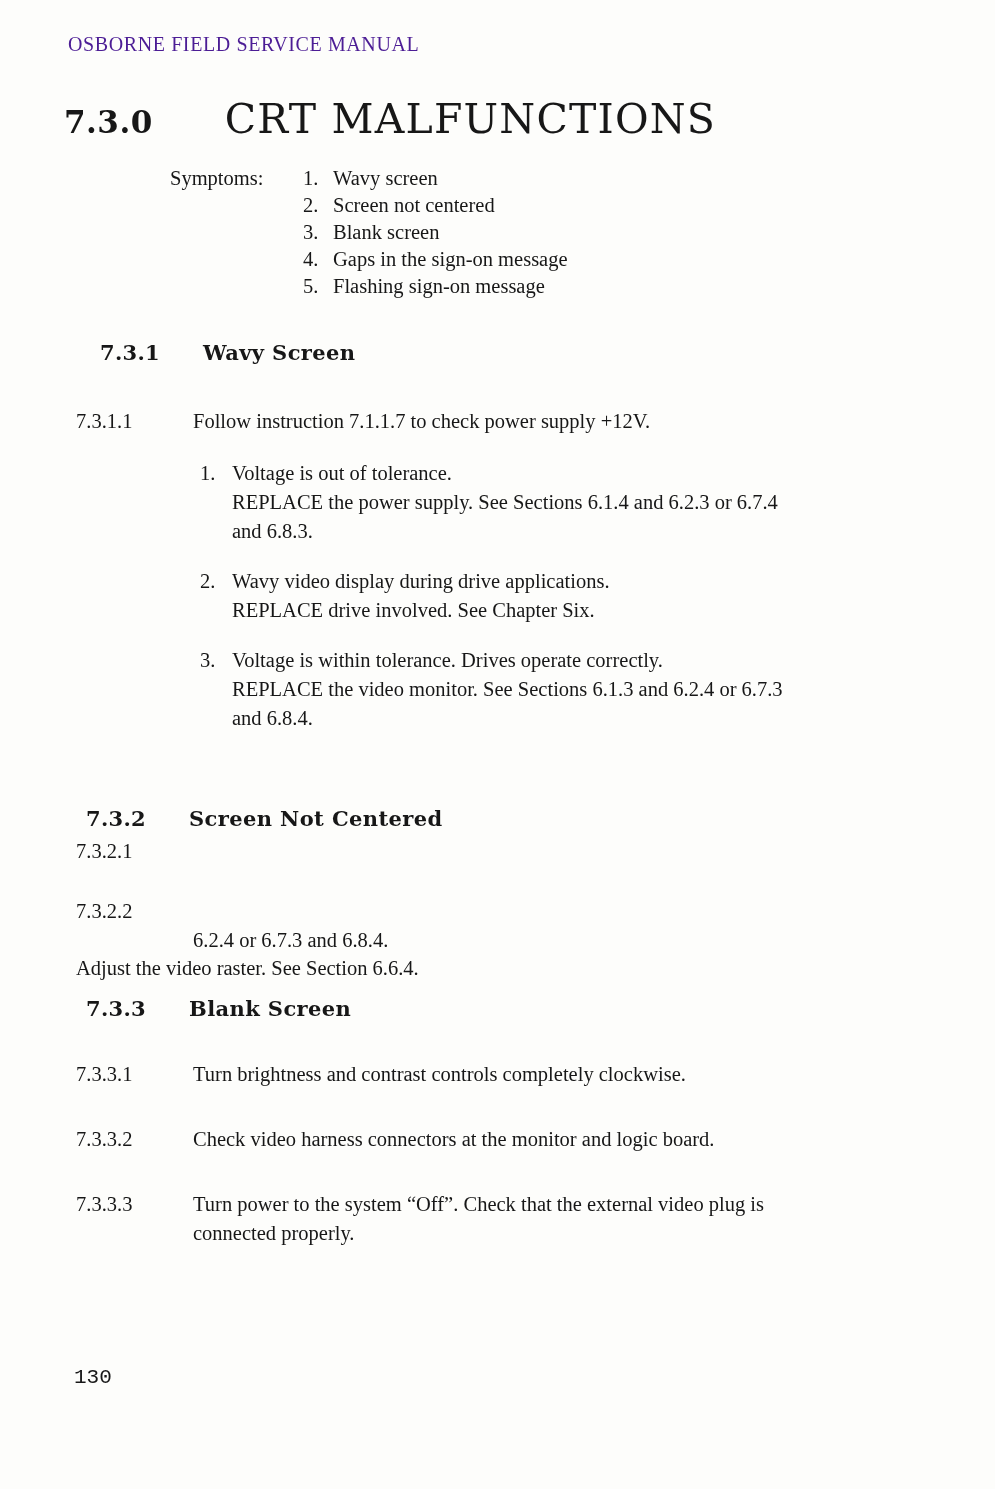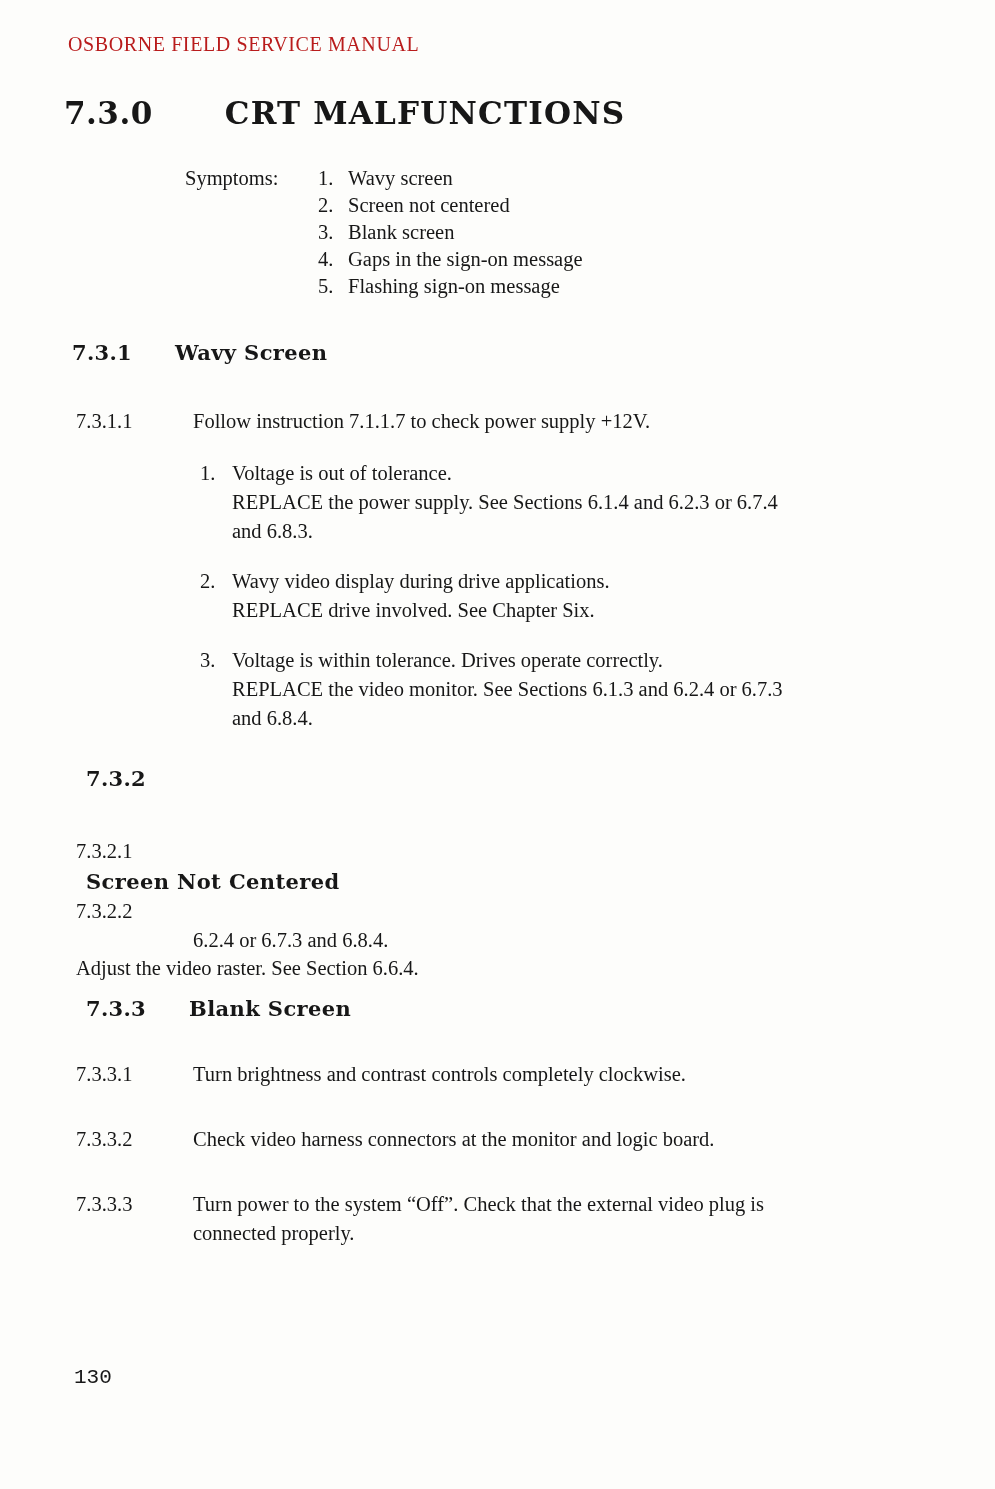--- a/index.html
+++ b/index.html
@@ -21,48 +21,48 @@
     background: #fdfdfb;
   }
 
   .running-head {
     position: absolute;
     left: 68px;
     top: 33px;
     font-family: "Liberation Serif", serif;
     font-size: 20px;
     letter-spacing: 0.6px;
-    color: #b91c1c;
+    color: #4c1d95;
   }
 
   .chapter-title-row {
     position: absolute;
     left: 64px;
     top: 95px;
     display: flex;
     align-items: baseline;
     gap: 32px;
   }
   .chapter-num {
     font-family: "DejaVu Serif", serif;
     font-weight: bold;
     font-size: 31px;
     letter-spacing: 0.5px;
   }
   .chapter-name {
     font-family: "DejaVu Serif", serif;
-    font-weight: bold;
-    font-size: 31px;
+    font-weight: normal;
+    font-size: 41px;
     letter-spacing: 1.2px;
     margin-left: 40px;
   }
 
   .symptoms-block {
     position: absolute;
-    left: 185px;
+    left: 170px;
     top: 165px;
     font-family: "Liberation Serif", serif;
     font-size: 20.5px;
     line-height: 27px;
   }
   .symptoms-row {
     display: flex;
   }
   .symptoms-label {
     width: 133px;
@@ -175,21 +175,21 @@
           <span>Gaps in the sign-on message</span>
         </li>
         <li class="symptom-item">
           <span class="symptom-index">5.</span>
           <span>Flashing sign-on message</span>
         </li>
       </ul>
     </div>
   </div>
 
-  <div class="section-head" style="left:72px; top:340px;justify-content:center;">
+  <div class="section-head" style="left:100px; top:340px;justify-content:center;">
     <span class="num">7.3.1</span>
     <span class="title">Wavy Screen</span>
   </div>
 
   <div class="step" style="left:76px; top:407px;">
     <span class="step-num">7.3.1.1</span>
     <span class="step-body">Follow instruction 7.1.1.7 to check power supply +12V.</span>
   </div>
 
   <div class="sub-list" style="top:459px;">
@@ -211,21 +211,21 @@
     <div class="sub-item">
       <span class="idx">3.</span>
       <span class="txt">
         <span>Voltage is within tolerance. Drives operate correctly.</span><br>
         <span>REPLACE the video monitor. See Sections 6.1.3 and 6.2.4 or 6.7.3</span><br>
         <span>and 6.8.4.</span>
       </span>
     </div>
   </div>
 
-  <div class="section-head" style="left:86px; top:766px;flex-direction:column;">
+  <div class="section-head" style="left:86px; top:806px;">
     <span class="num">7.3.2</span>
     <span class="title">Screen Not Centered</span>
   </div>
 
   <div class="step" style="left:76px; top:837px;flex-direction:column;">
     <span class="step-num">7.3.2.1</span>
     <span class="step-body">Adjust the video raster. See Section 6.6.4.</span>
   </div>
 
   <div class="step" style="left:76px; top:897px;">

